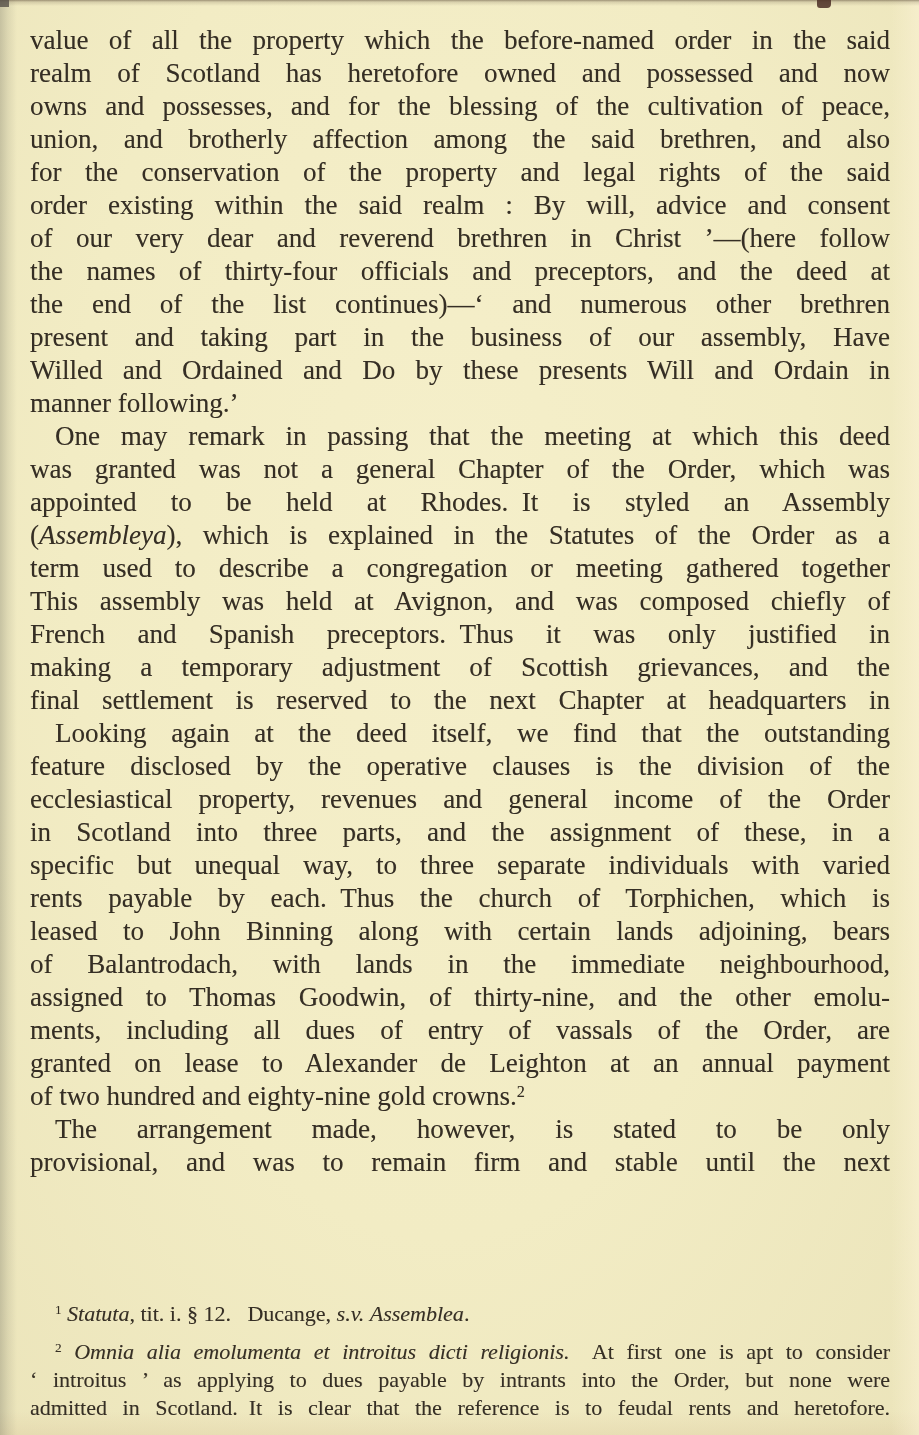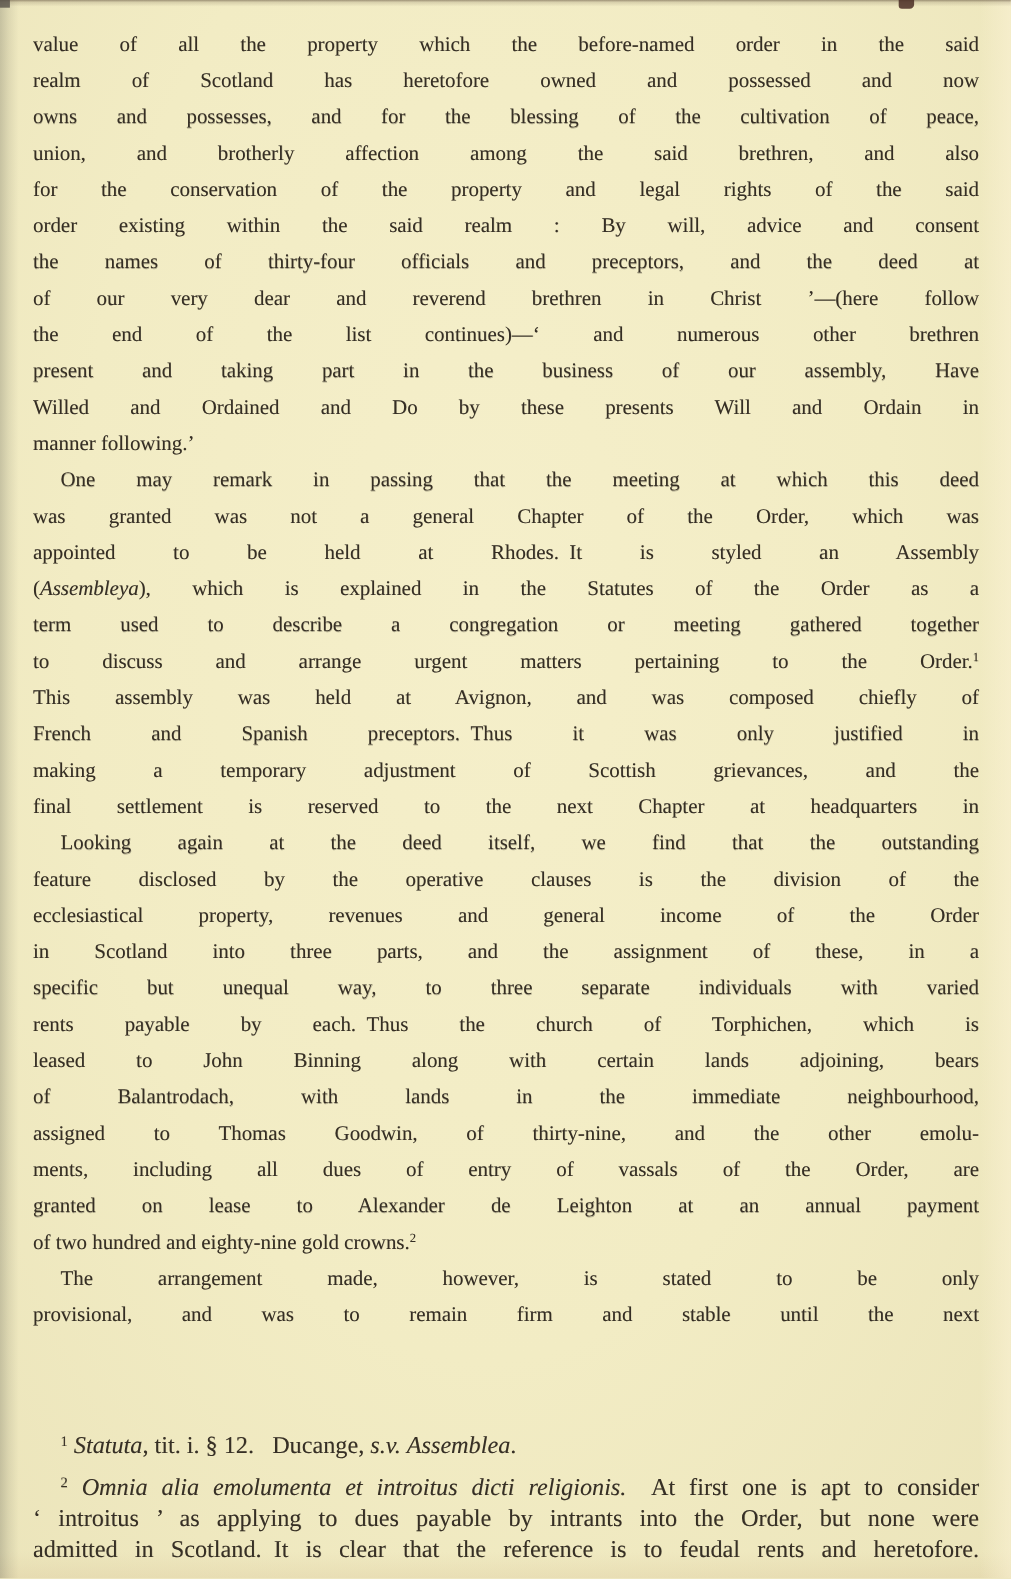--- a/index.html
+++ b/index.html
@@ -26,21 +26,21 @@
   }
   .blotch-tr {
     position: absolute; left: 817px; top: 0;
     width: 14px; height: 8px;
     background: #4a2d25; opacity: .85;
     border-radius: 0 0 4px 3px;
   }
   .textblock {
     position: absolute; left: 30px; top: 24px; width: 860px;
     color: #352e24;
-    font-size: 19px; line-height: 33px;
+    font-size: 27px; line-height: 33px;
     text-shadow: 0.3px 0.3px 0 rgba(53,46,36,.35);
   }
   .footnotes {
     position: absolute; left: 30px; top: 1300px; width: 860px;
     color: #362f25;
     font-size: 22px; line-height: 28px;
     text-shadow: 0.3px 0.3px 0 rgba(53,46,36,.3);
   }
   .fnote + .fnote { margin-top: 10px; }
   .line {
@@ -64,34 +64,33 @@
   <div class="corner-tl"></div>
   <div class="blotch-tr"></div>
   <div class="textblock" id="textblock">
       <div class="para">
         <div class="line">value of all the property which the before-named order in the said</div>
         <div class="line">realm of Scotland has heretofore owned and possessed and now</div>
         <div class="line">owns and possesses, and for the blessing of the cultivation of peace,</div>
         <div class="line">union, and brotherly affection among the said brethren, and also</div>
         <div class="line">for the conservation of the property and legal rights of the said</div>
         <div class="line">order existing within the said realm : By will, advice and consent</div>
+        <div class="line">of our very dear and reverend brethren in Christ ’—(here follow</div>
         <div class="line">the names of thirty-four officials and preceptors, and the deed at</div>
-        <div class="line">of our very dear and reverend brethren in Christ ’—(here follow</div>
         <div class="line">the end of the list continues)—‘ and numerous other brethren</div>
         <div class="line">present and taking part in the business of our assembly, Have</div>
         <div class="line">Willed and Ordained and Do by these presents Will and Ordain in</div>
         <div class="line unjust">manner following.’</div>
       </div>
       <div class="para">
         <div class="line indent">One may remark in passing that the meeting at which this deed</div>
         <div class="line">was granted was not a general Chapter of the Order, which was</div>
         <div class="line">appointed to be held at Rhodes. It is styled an Assembly</div>
         <div class="line">(<span class="it">Assembleya</span>), which is explained in the Statutes of the Order as a</div>
         <div class="line">term used to describe a congregation or meeting gathered together</div>
-        <div class="line">to discuss and arrange urgent matters pertaining to the Order.<sup>1</sup></div>
         <div class="line">This assembly was held at Avignon, and was composed chiefly of</div>
         <div class="line">French and Spanish preceptors. Thus it was only justified in</div>
         <div class="line">making a temporary adjustment of Scottish grievances, and the</div>
         <div class="line">final settlement is reserved to the next Chapter at headquarters in</div>
       </div>
       <div class="para">
         <div class="line indent">Looking again at the deed itself, we find that the outstanding</div>
         <div class="line">feature disclosed by the operative clauses is the division of the</div>
         <div class="line">ecclesiastical property, revenues and general income of the Order</div>
         <div class="line">in Scotland into three parts, and the assignment of these, in a</div>

